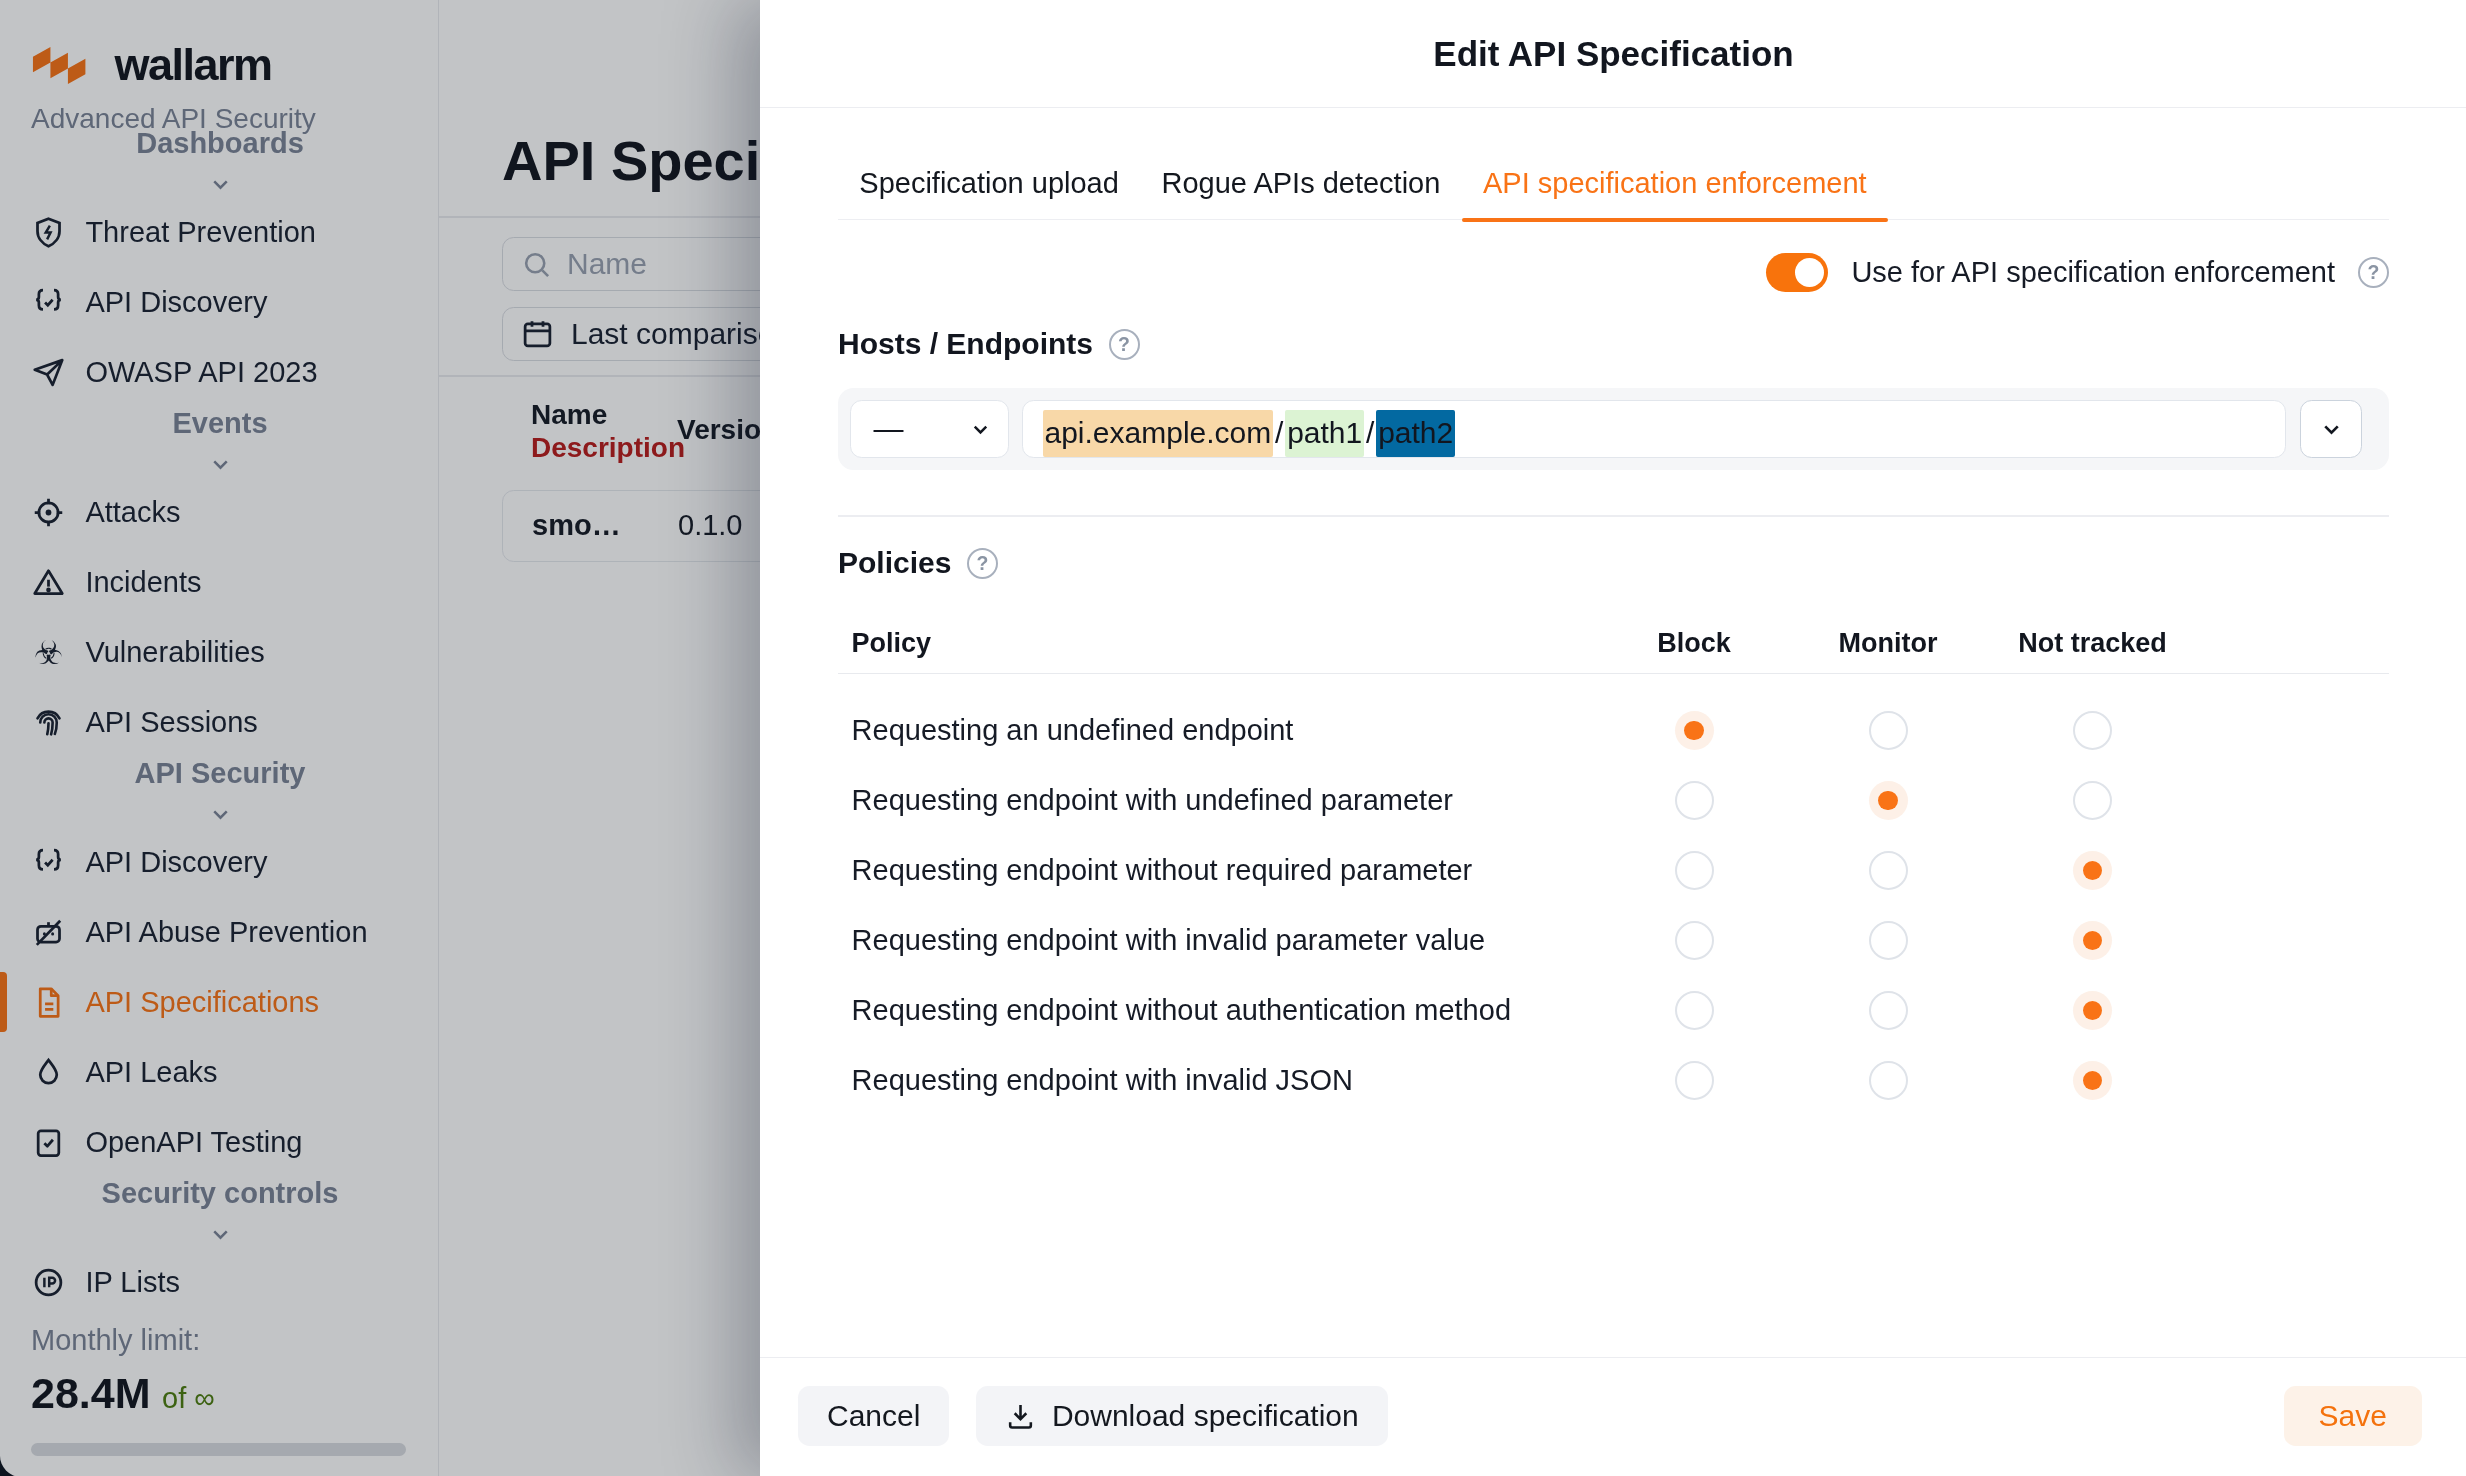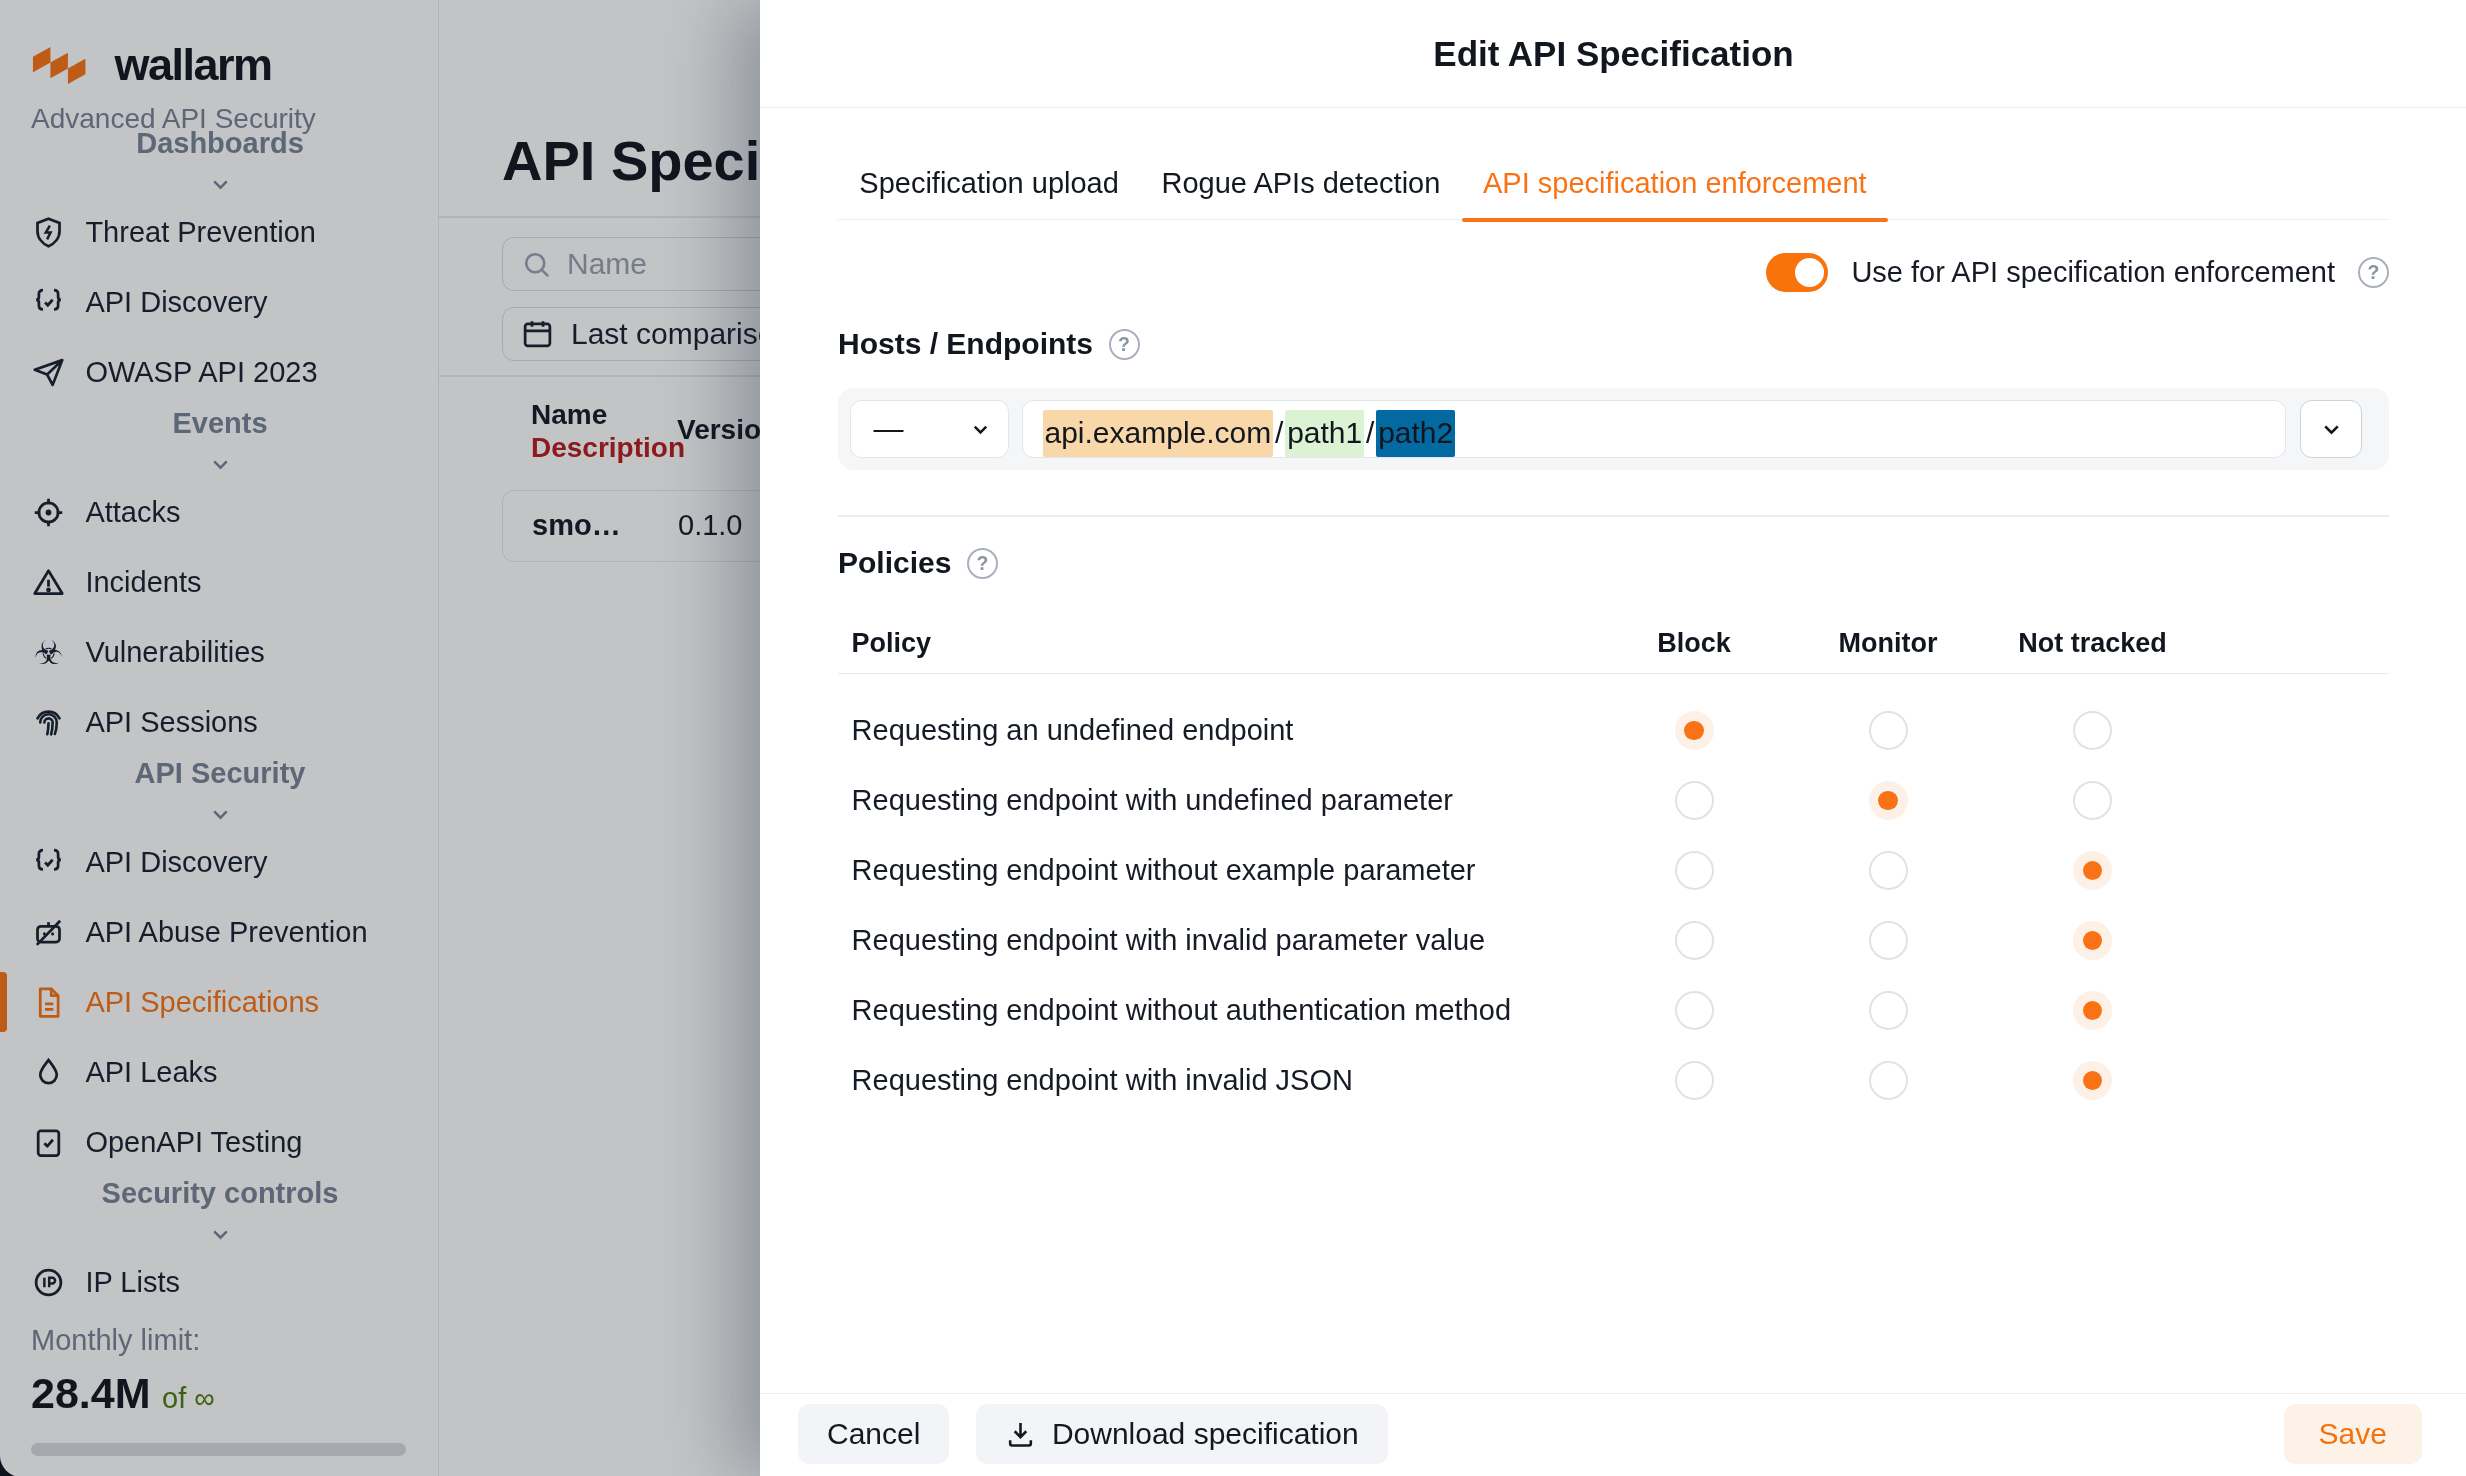--- a/index.html
+++ b/index.html
@@ -113,21 +113,21 @@
   .p-grid-header .c0{padding-left:13.6px;}
   .p-grid-header .cc{justify-self:center;}
   .p-rows{margin-top:21.3px;}
   .p-row{display:grid;grid-template-columns:759px 194px 194px 215px;align-items:center;height:70px;}
   .p-label{padding-left:13.6px;font-size:29px;color:#161B26;}
   .radio{width:39px;height:39px;border-radius:50%;border:2.9px solid #DFE3E9;background:#fff;
     box-sizing:border-box;justify-self:center;cursor:pointer;position:relative;}
   .radio.sel{border:none;background:#FDF0E7;}
   .radio.sel::after{content:"";position:absolute;inset:9.7px;background:#F97316;border-radius:50%;}
   
-  .modal-footer{position:absolute;left:0;right:0;bottom:0;height:84px;background:#fff;
+  .modal-footer{position:absolute;left:0;right:0;bottom:0;height:120px;background:#fff;
     border-top:1.9px solid #ECEDF1;display:flex;align-items:center;gap:27px;
     padding:0 45px 3px 38px;box-sizing:border-box;}
   .btn{height:60px;border:none;border-radius:11.6px;background:#F3F4F7;color:#14181F;
     font-size:30px;font-family:inherit;display:flex;align-items:center;gap:15.5px;
     padding:0 29px;cursor:pointer;}
   .btn-save{margin-left:auto;background:#FDF2E8;color:#F4720D;padding:0 35px;}
   .chat-bubble{position:absolute;right:-142px;bottom:-139px;width:165px;height:165px;
     border-radius:50%;background:#0C1420;z-index:20;cursor:pointer;}
 </style>
 </head>
@@ -426,21 +426,21 @@
         <span class="radio"></span>
         <span class="radio"></span>
       </div>
       <div class="p-row">
         <span class="p-label">Requesting endpoint with undefined parameter</span>
         <span class="radio"></span>
         <span class="radio sel"></span>
         <span class="radio"></span>
       </div>
       <div class="p-row">
-        <span class="p-label">Requesting endpoint without example parameter</span>
+        <span class="p-label">Requesting endpoint without required parameter</span>
         <span class="radio"></span>
         <span class="radio"></span>
         <span class="radio sel"></span>
       </div>
       <div class="p-row">
         <span class="p-label">Requesting endpoint with invalid parameter value</span>
         <span class="radio"></span>
         <span class="radio"></span>
         <span class="radio sel"></span>
       </div>

